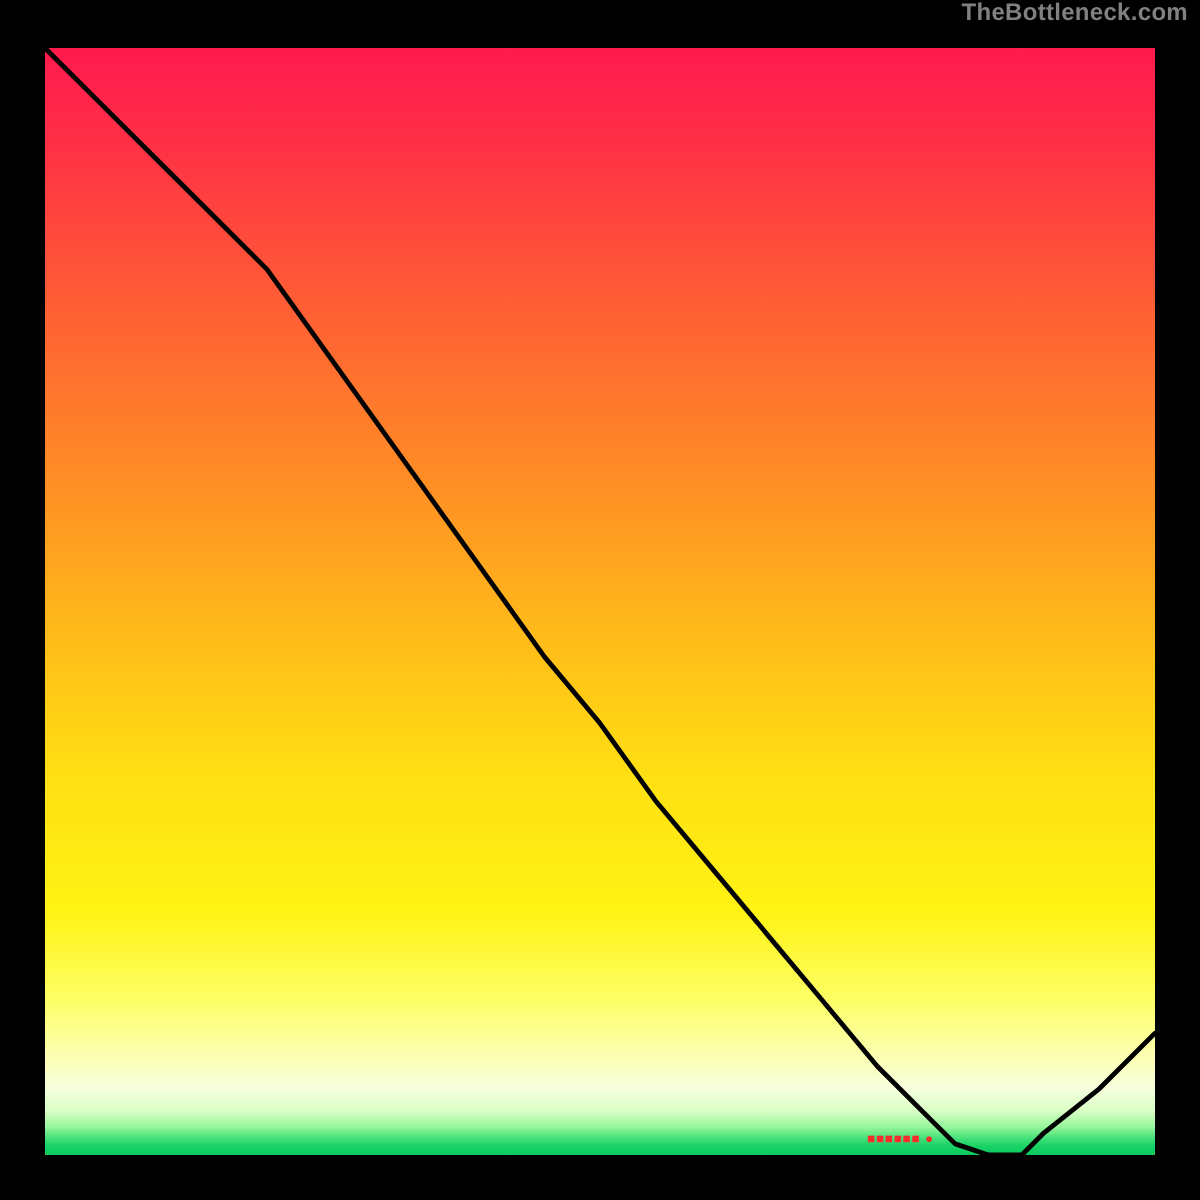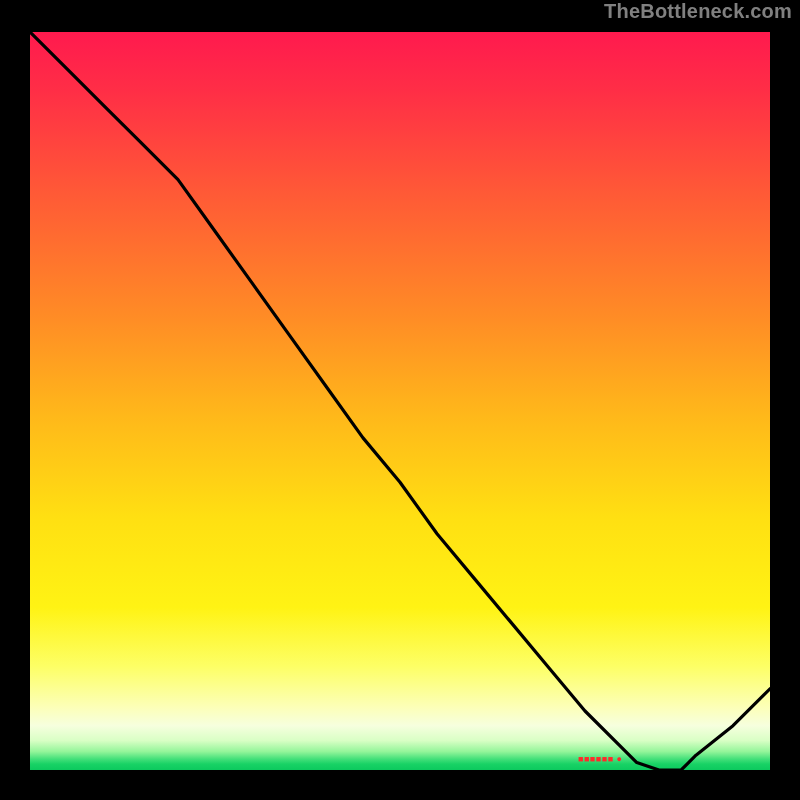--- a/index.html
+++ b/index.html
@@ -15,21 +15,21 @@
     position: relative;
     width: 800px;
     height: 800px;
     background: #000;
   }
   .attribution {
     position: absolute;
     top: 0;
     right: 8px;
     color: #808080;
-    font-size: 20px;
+    font-size: 16px;
     font-weight: 600;
     letter-spacing: 0.2px;
   }
   
   .plot {
     position: absolute;
     left: 30px;
     top: 32px;
     width: 740px;   
     height: 738px;  

